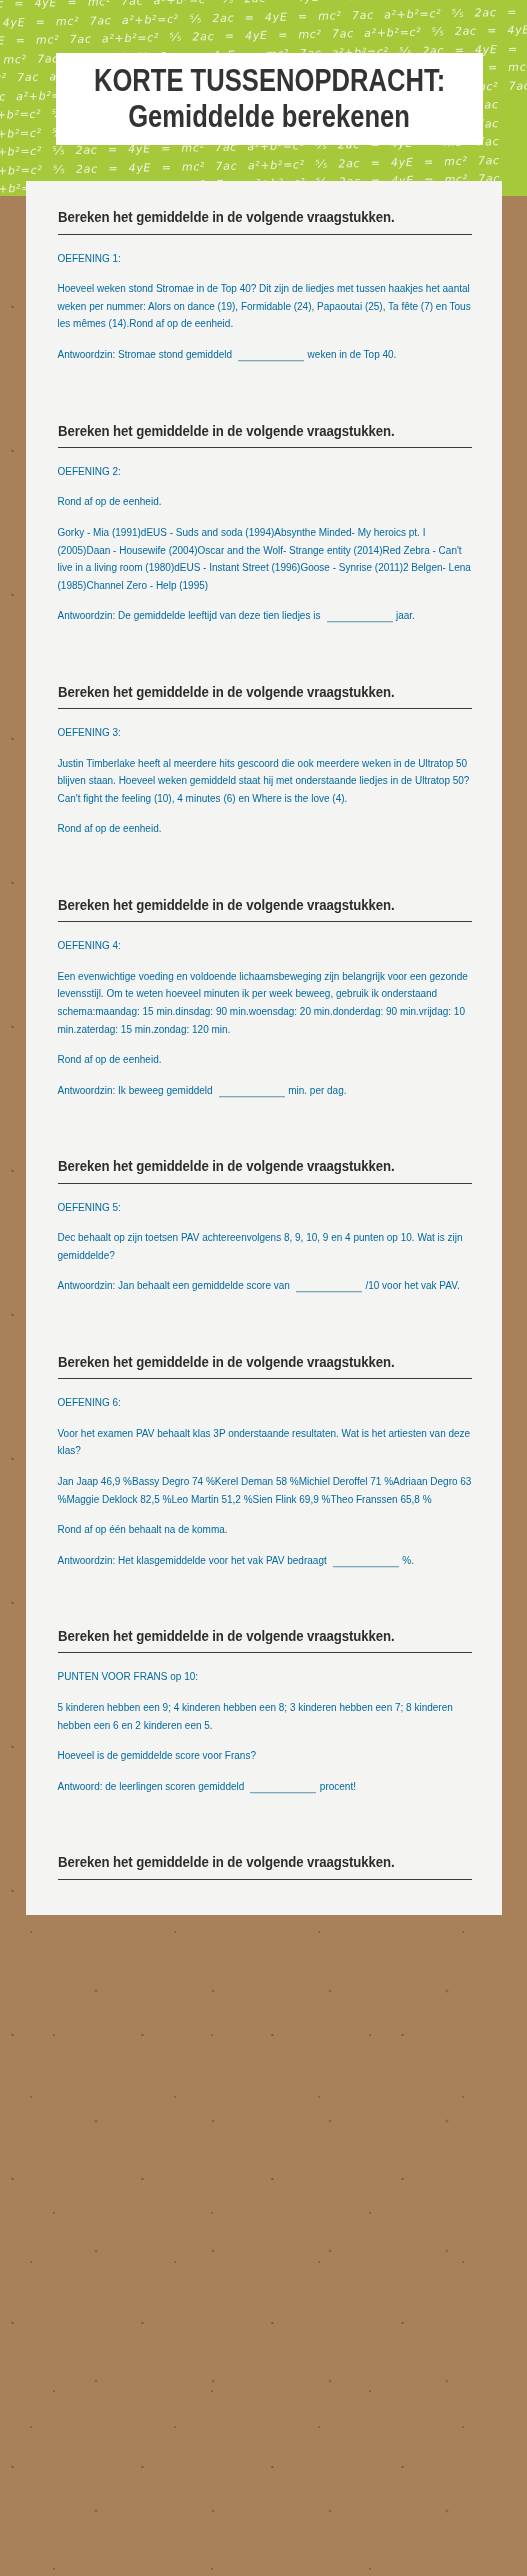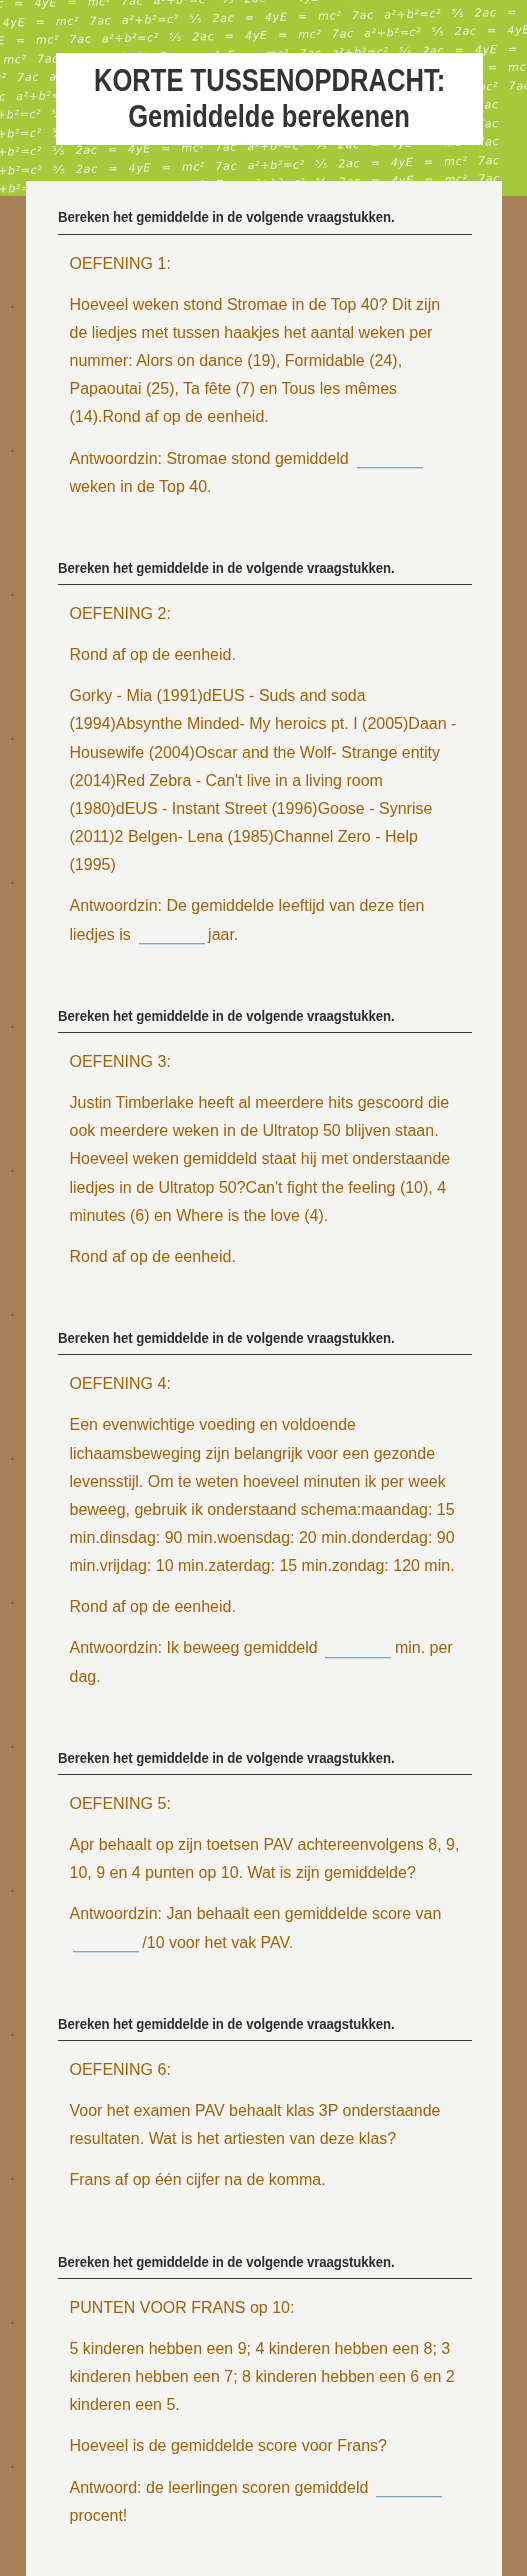--- a/index.html
+++ b/index.html
@@ -76,24 +76,24 @@
     white-space:nowrap;
     transform:scaleX(.88);
     transform-origin:left center;
   }
   .divider{
     border:none;
     border-top:1.1px solid #3c3c3c;
     margin:8.2px 0 15px;
   }
   .sheet p{
-    margin:0 12px 13px;
-    font-size:16px;
+    margin:0 0 13px;
+    font-size:10px;
     line-height:1.76;
-    color:#a16207;
+    color:#0369a1;
   }
   .sheet p:last-child{margin-bottom:0;}
   .blank{
     display:inline-block;
     width:66px;
     height:1.05em;
     margin:0 3.4px;
     vertical-align:middle;
     border-bottom:1.2px solid #84a6b4;
     box-shadow:0 0.7px 0 rgba(176,212,230,.95);
@@ -140,29 +140,31 @@
         <hr class="divider">
         <p class="oefening-label">OEFENING 4:</p>
         <p class="text">Een evenwichtige voeding en voldoende lichaamsbeweging zijn belangrijk voor een gezonde levensstijl. Om te weten hoeveel minuten ik per week beweeg, gebruik ik onderstaand schema:maandag: 15 min.dinsdag: 90 min.woensdag: 20 min.donderdag: 90 min.vrijdag: 10 min.zaterdag: 15 min.zondag: 120 min.</p>
         <p class="text">Rond af op de eenheid.</p>
         <p class="answer">Antwoordzin: Ik beweeg gemiddeld <span class="blank"></span>min. per dag. </p>
       </section>
       <section class="section">
         <h3 class="instruction">Bereken het gemiddelde in de volgende vraagstukken.</h3>
         <hr class="divider">
         <p class="oefening-label">OEFENING 5:</p>
-        <p class="text">Apr behaalt op zijn toetsen PAV achtereenvolgens 8, 9, 10, 9 en 4 punten op 10. Wat is zijn gemiddelde?</p>
+        <p class="text">Dec behaalt op zijn toetsen PAV achtereenvolgens 8, 9, 10, 9 en 4 punten op 10. Wat is zijn gemiddelde?</p>
         <p class="answer">Antwoordzin: Jan behaalt een gemiddelde score van <span class="blank"></span>/10 voor het vak PAV. </p>
       </section>
       <section class="section">
         <h3 class="instruction">Bereken het gemiddelde in de volgende vraagstukken.</h3>
         <hr class="divider">
         <p class="oefening-label">OEFENING 6:</p>
         <p class="text">Voor het examen PAV behaalt klas 3P onderstaande resultaten. Wat is het artiesten van deze klas?</p>
-        <p class="text">Frans af op één cijfer na de komma.</p>
+        <p class="text">Jan Jaap 46,9 %Bassy Degro 74 %Kerel Deman 58 %Michiel Deroffel 71 %Adriaan Degro 63 %Maggie Deklock 82,5 %Leo Martin 51,2 %Sien Flink 69,9 %Theo Franssen 65,8 %</p>
+        <p class="text">Rond af op één behaalt na de komma.</p>
+        <p class="answer">Antwoordzin: Het klasgemiddelde voor het vak PAV bedraagt <span class="blank"></span>%. </p>
       </section>
       <section class="section">
         <h3 class="instruction">Bereken het gemiddelde in de volgende vraagstukken.</h3>
         <hr class="divider">
         <p class="text">PUNTEN VOOR FRANS op 10:</p>
         <p class="text">5 kinderen hebben een 9; 4 kinderen hebben een 8; 3 kinderen hebben een 7; 8 kinderen hebben een 6 en 2 kinderen een 5.</p>
         <p class="text">Hoeveel is de gemiddelde score voor Frans?</p>
         <p class="answer">Antwoord: de leerlingen scoren gemiddeld <span class="blank"></span>procent! </p>
       </section>
       <section class="section">

